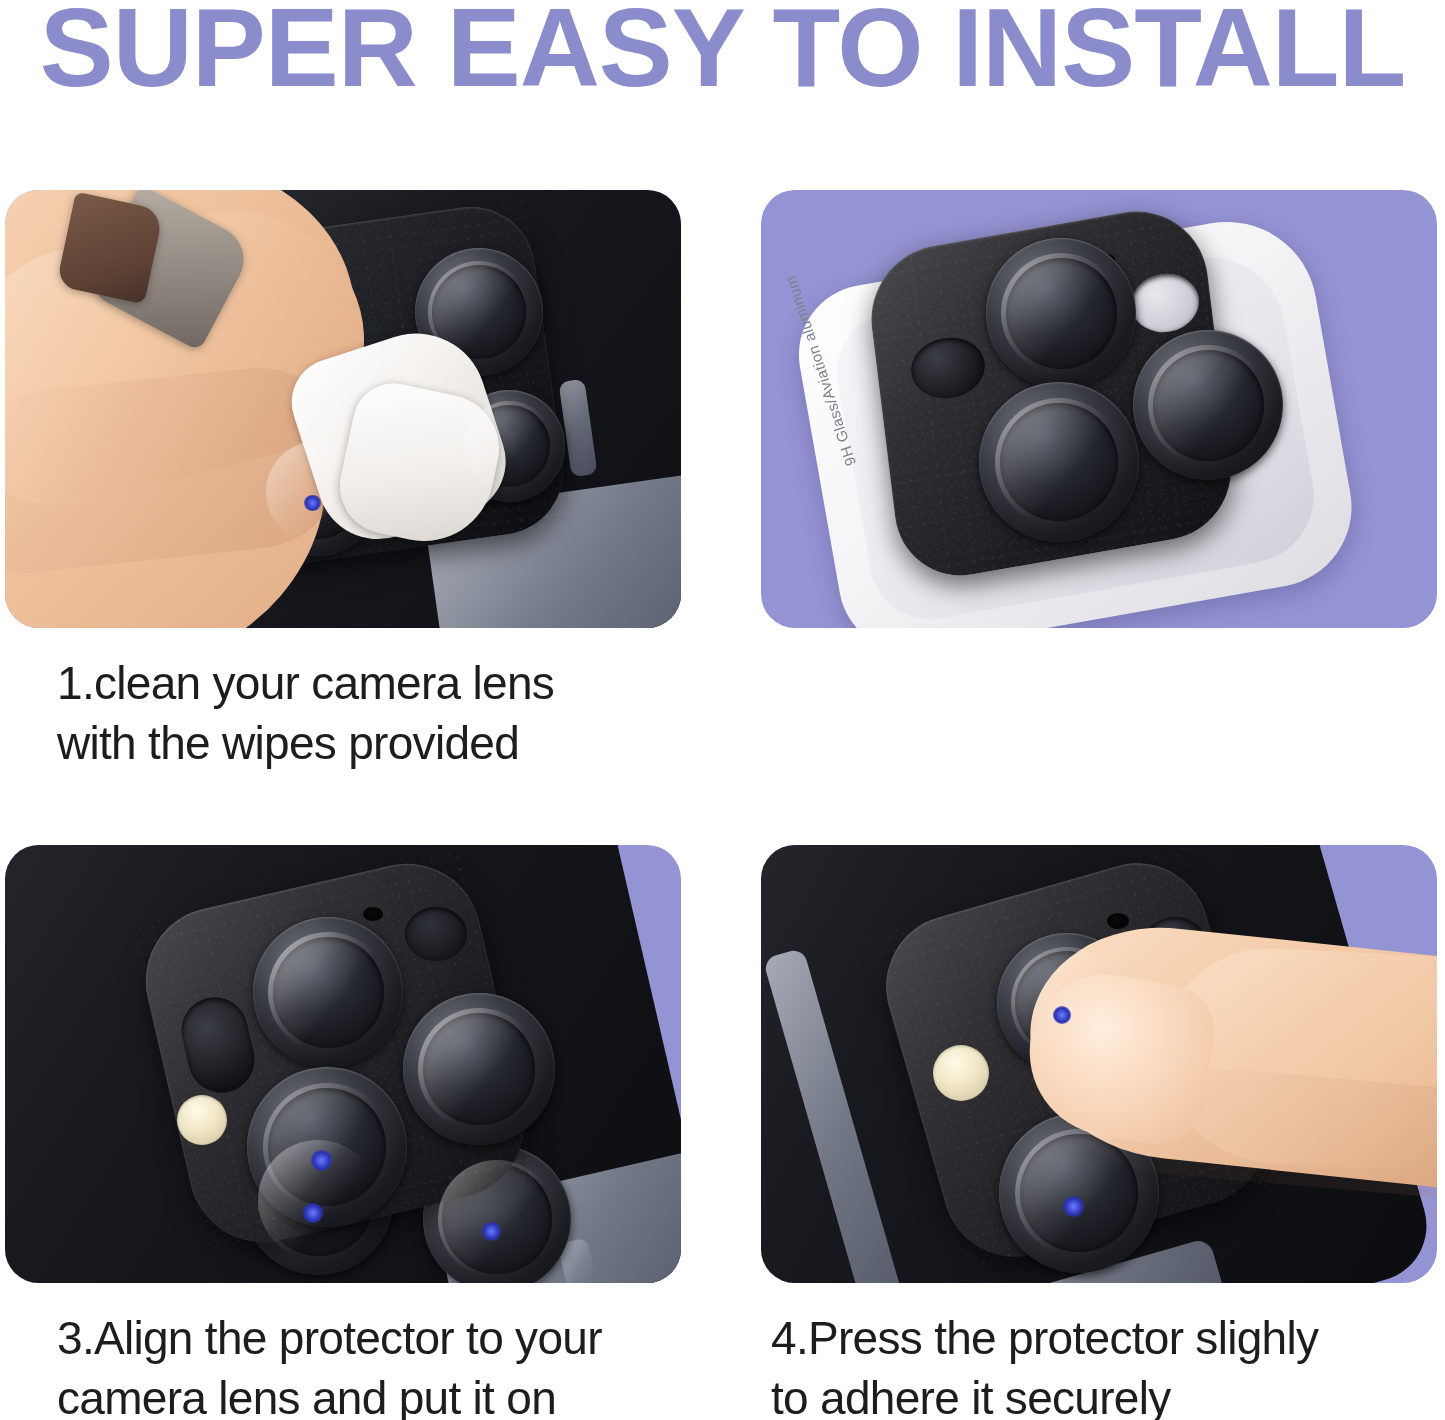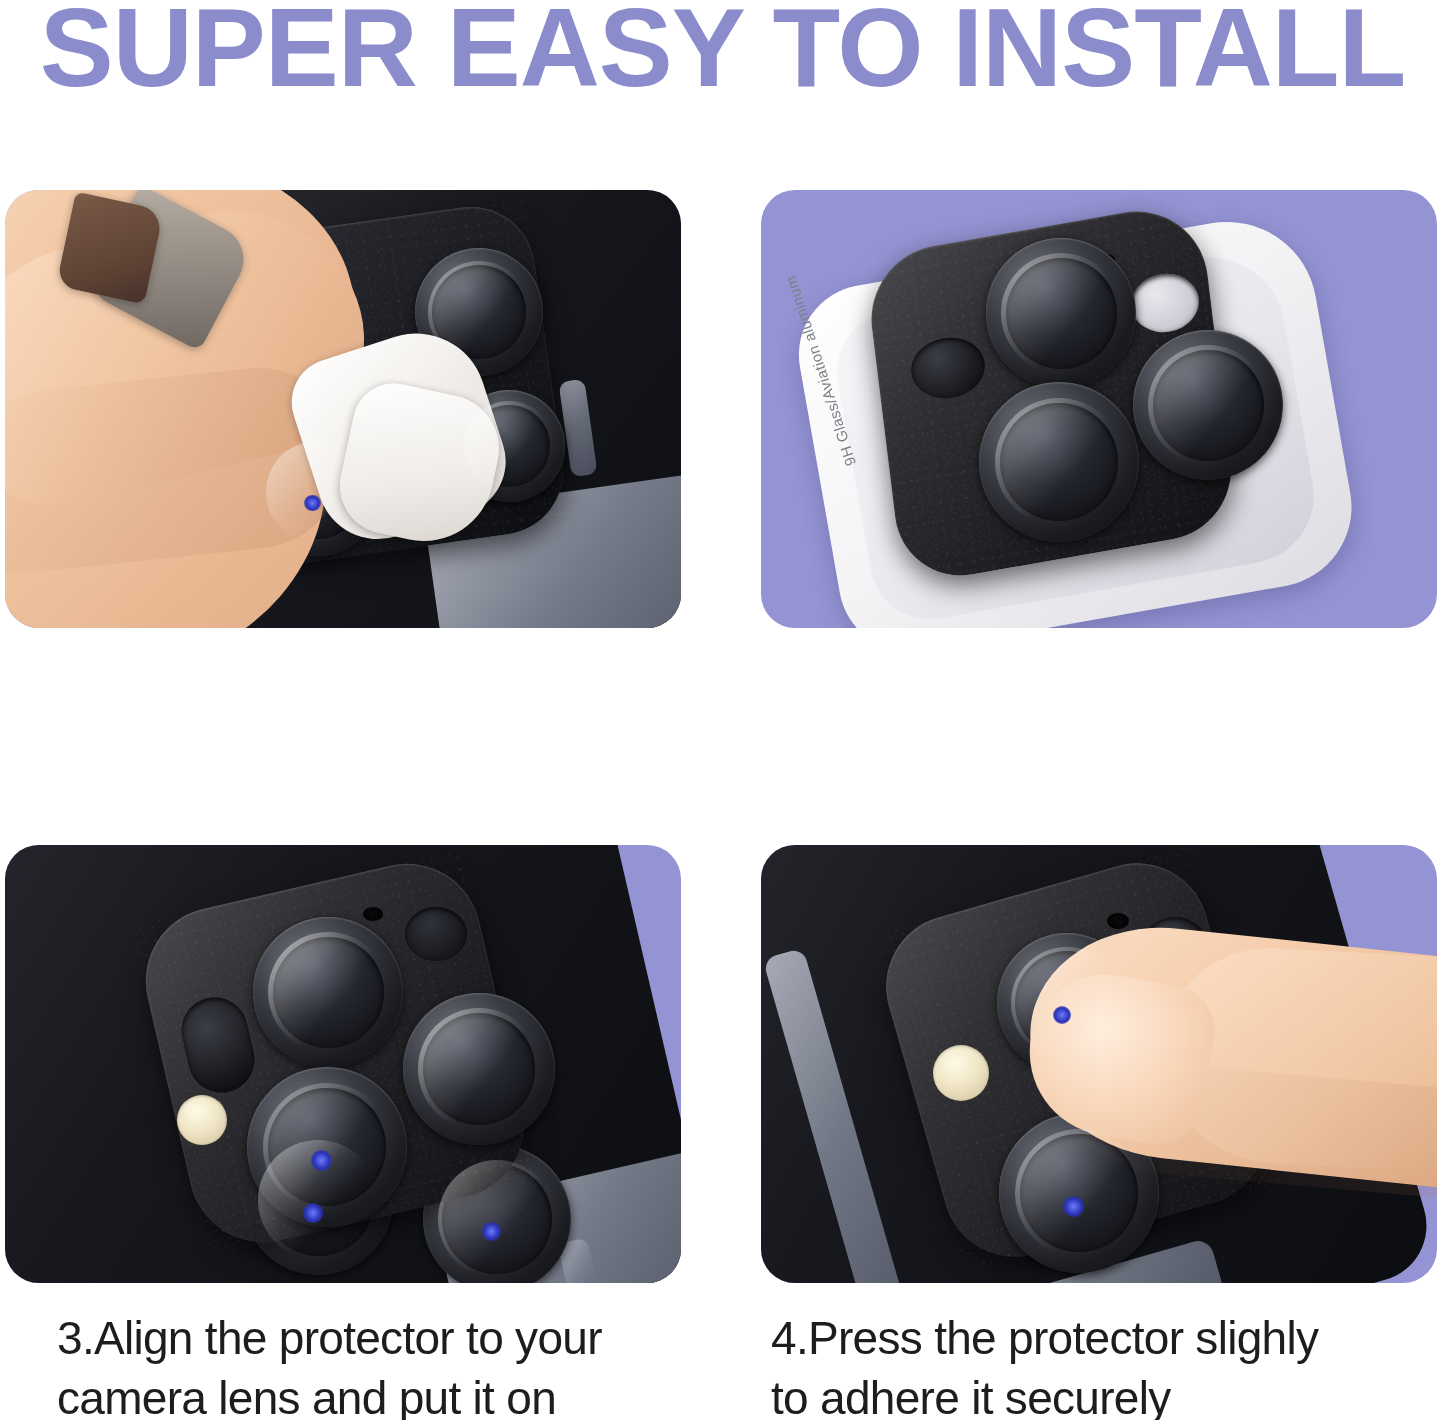--- a/index.html
+++ b/index.html
@@ -234,20 +234,22 @@
           <div class="skin" style="left:-60px; top:40px; width:420px; height:250px; border-radius:200px 180px 160px 140px; transform:rotate(-14deg);"></div>
           <div class="skin-shade" style="left:-60px; top:190px; width:400px; height:180px; border-radius:180px 140px 150px 120px; transform:rotate(-6deg); opacity:.55;"></div>
 
           <div class="wipe" style="left:100px; top:18px; width:130px; height:120px; border-radius:10px 34px 12px 26px; transform:rotate(28deg); background:linear-gradient(150deg,#b6ada4 0%,#8d857d 60%,#6e6760 100%);"></div>
           <div class="wipe" style="left:60px; top:10px; width:90px; height:96px; border-radius:8px 24px 10px 20px; transform:rotate(12deg); background:linear-gradient(150deg,#7a5a48 0%,#5c4133 70%,#46302a 100%);"></div>
 
           <div class="wipe" style="left:300px; top:150px; width:190px; height:190px; border-radius:44px 70px 54px 60px; transform:rotate(-18deg);"></div>
           <div class="wipe" style="left:340px; top:200px; width:150px; height:150px; border-radius:40px 54px 70px 48px; transform:rotate(12deg); background:linear-gradient(160deg,#ffffff 0%,#efece8 60%,#d7d2cc 100%);"></div>
         </div>
       </div>
+      <div class="caption">1.clean your camera lens
+with the wipes provided</div>
     </div>
 
     <div class="step step-2">
       <div class="photo">
         <div class="scene">
 
           <div class="tray" style="left:55px; top:60px; width:520px; height:370px; border-radius:70px 90px 80px 70px; transform:rotate(-10deg);"></div>
           <div class="tray-inner" style="left:90px; top:92px; width:450px; height:310px; border-radius:60px 76px 68px 60px; transform:rotate(-10deg);"></div>
 
           <div class="tray-label" style="left:82px; top:278px; transform:rotate(-108deg); transform-origin:left top;">9H Glass/Aviation aluminum</div>

